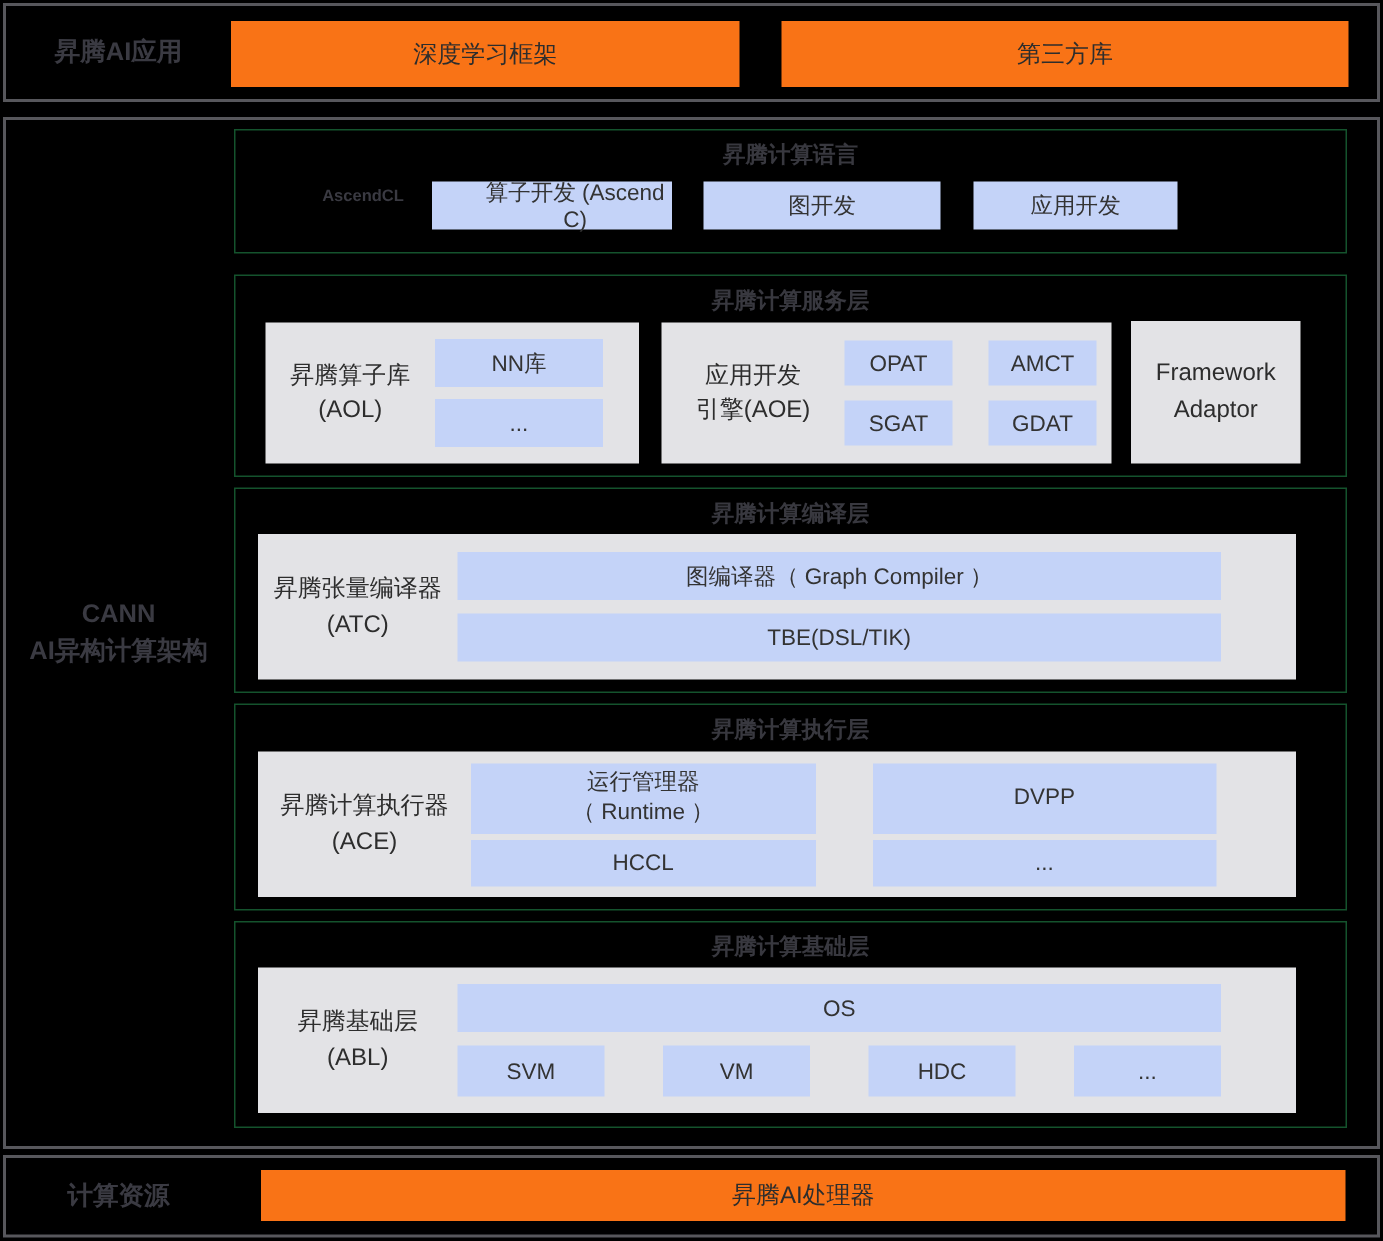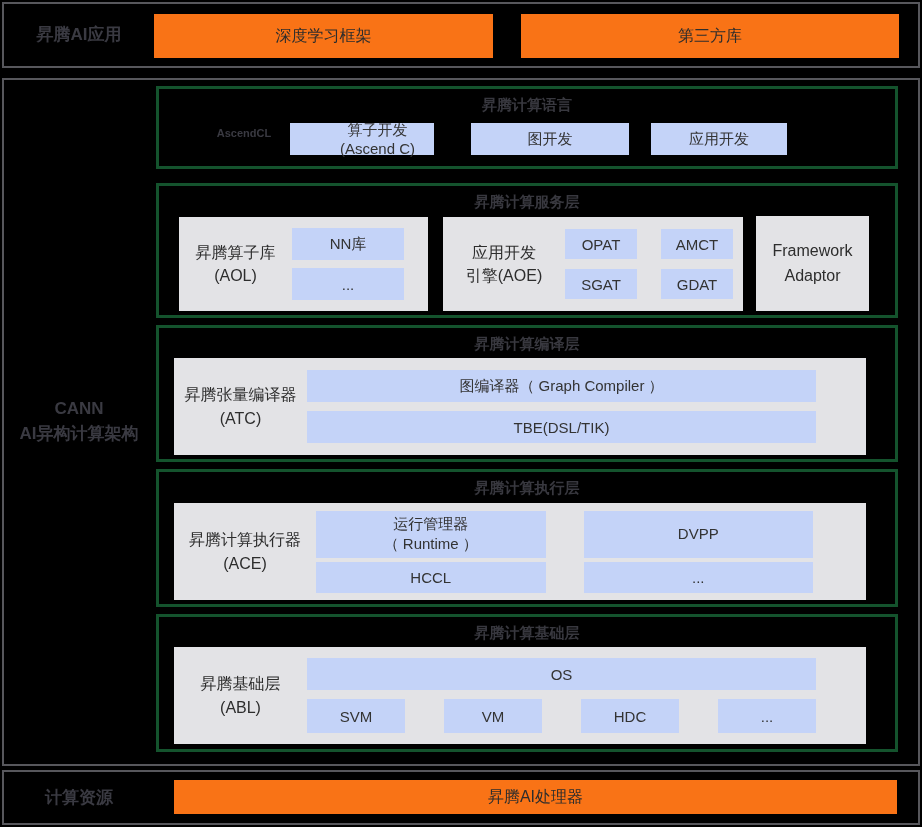--- a/index.html
+++ b/index.html
@@ -25,21 +25,21 @@
   .white-box {
     position:absolute; background:#f97316; color:#2d2d2d;
     display:flex; align-items:center; justify-content:center; font-size:16px;
   }
   #top-box-0 { left:150px; top:10px; width:339px; height:44px; }
   #top-box-1 { left:517px; top:10px; width:378px; height:44px; }
   #processor-box { left:170px; top:8px; width:723px; height:34px; }
 
   .layer {
     position:absolute; left:152px; width:742px;
-    border:3px solid #14532d; background:#000; box-sizing:border-box;
+    border:1px solid #14532d; background:#000; box-sizing:border-box;
   }
   #layer-language { top:6px;   height:83px;  }
   #layer-service  { top:103px; height:135px; }
   #layer-compile  { top:245px; height:137px; }
   #layer-execute  { top:389px; height:138px; }
   #layer-base     { top:534px; height:138px; }
 
   .layer-title {
     color:#38383f; font-weight:600; font-size:15px;
     text-align:center; margin-top:7px;
@@ -49,21 +49,21 @@
     background:#c4d3f8; color:#333;
     display:flex; align-items:center; justify-content:center;
     font-size:15px; box-sizing:border-box; text-align:center;
   }
 
   
   .ascendcl-label {
     position:absolute; left:28px; top:38px; width:114px; text-align:center;
     color:#3a3a42; font-weight:bold; font-size:11px;
   }
-  #lang-chip-0 { position:absolute; left:131px; top:34px; width:144px; height:32px;padding-left:31px; }
+  #lang-chip-0 { position:absolute; left:131px; top:34px; width:160px; height:32px;padding-left:31px; }
   #lang-chip-1 { position:absolute; left:312px; top:34px; width:158px; height:32px; }
   #lang-chip-2 { position:absolute; left:492px; top:34px; width:136px; height:32px; }
 
   .gray-box {
     position:absolute; background:#e3e3e6; box-sizing:border-box;
   }
   .box-label {
     flex:1; text-align:center; font-size:16px; color:#2d2d2d; line-height:1.45;
   }
   .box-label span { display:block; }

